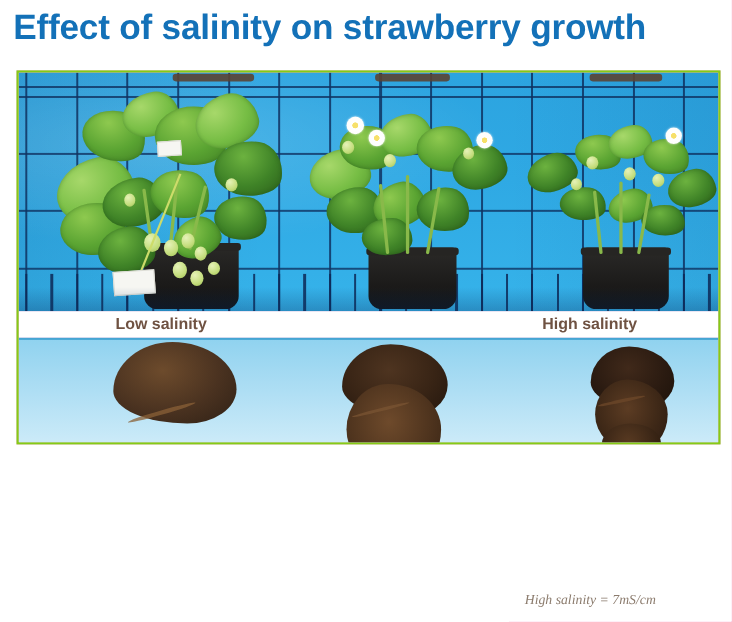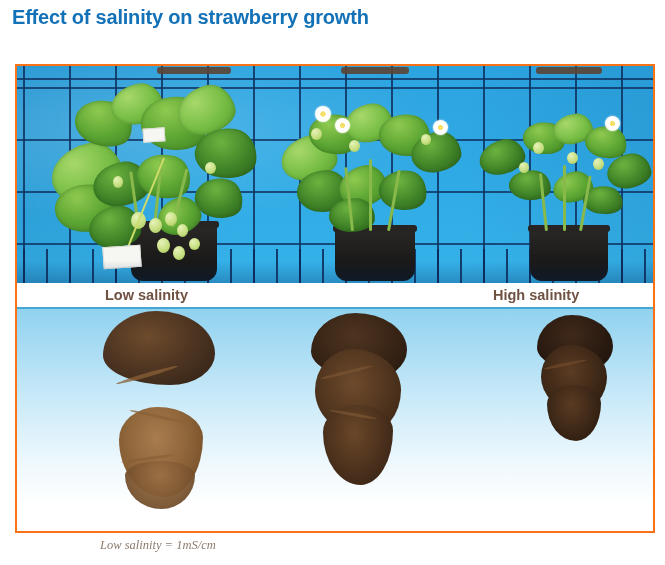--- a/index.html
+++ b/index.html
@@ -20,36 +20,36 @@
     height: 565px;
     background: #ffffff;
   }
 
   
   .title {
     position: absolute;
     left: 12px;
     top: 6px;
     font-family: "Liberation Sans", sans-serif;
-    font-size: 20px;
+    font-size: 32px;
     font-weight: bold;
     color: #1371b8;
     letter-spacing: -0.2px;
     white-space: nowrap;
   }
 
   
   .figure-frame {
     position: absolute;
     left: 15px;
     top: 64px;
     width: 640px;
-    height: 469px;
+    height: 340px;
     box-sizing: border-box;
-    border: 2px solid #f97316;
+    border: 2px solid #84cc16;
     background: #f9a8d4;
     overflow: hidden;
   }
 
   
   .photo-top {
     position: absolute;
     left: 0;
     top: 0;
     width: 100%;
@@ -391,16 +391,16 @@
                     border-radius: 44% 56% 44% 56% / 48% 48% 52% 52%;"></div>
         <div class="mass" style="left:14px; top:70px; width:54px; height:56px;
                     background: radial-gradient(ellipse at 45% 35%, #5a3b22 0%, #3b2616 55%, #241509 100%);
                     border-radius: 48% 52% 46% 54% / 34% 32% 68% 66%;"></div>
         <div class="fiber" style="left:10px; top:48px; width:44px; height:3px; transform:rotate(-12deg); background:#6d482a;"></div>
       </div>
     </div>
   </div>
 
   <div class="caption-row">
-    <span class="caption cap-1">Low salinity = 1mS/cm</span>
+    <span class="caption cap-3">High salinity = 7mS/cm</span>
   </div>
 
 </div>
 
 </body></html>

